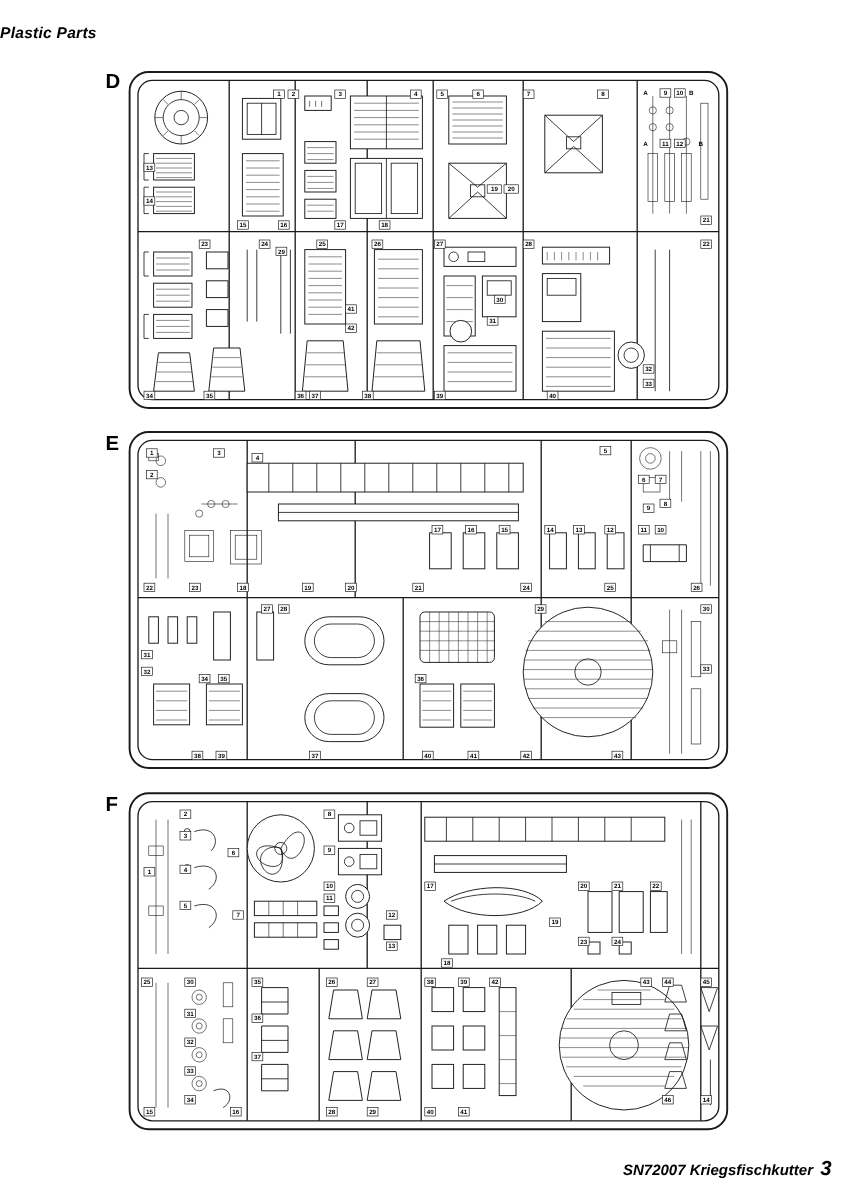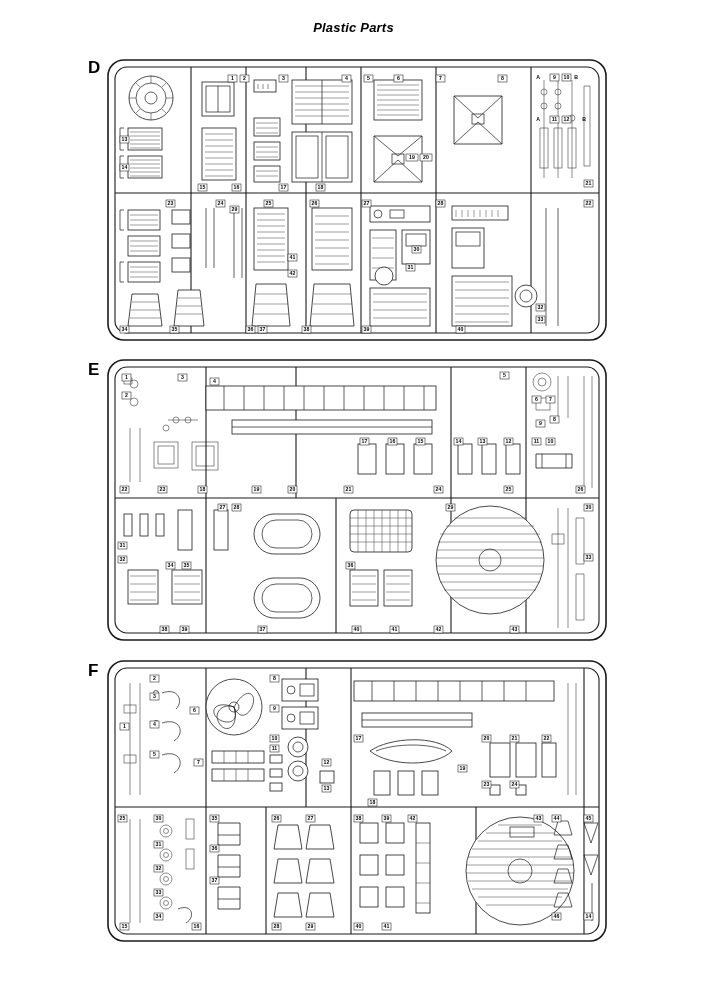--- a/index.html
+++ b/index.html
@@ -17,21 +17,20 @@
   }
   .page {
     position: absolute;
     inset: 0;
   }
   .title {
     position: absolute;
     top: 20px;
     left: 0;
     width: 707px;
-    text-align: center;
     font-style: italic;
     font-weight: bold;
     font-size: 13px;
     letter-spacing: 0.2px;
   }
   .sprue-letter {
     position: absolute;
     font-weight: bold;
     font-size: 17px;
     font-family: "Liberation Sans", sans-serif;
@@ -994,14 +993,17 @@
         <text class="num" x="450.5" y="258">46</text>
       <rect class="numbox" x="478" y="254" width="9" height="7"></rect>
         <text class="num" x="482.5" y="258">14</text>
       <rect class="numbox" x="14" y="264" width="9" height="7"></rect>
         <text class="num" x="18.5" y="268">15</text>
       <rect class="numbox" x="86" y="264" width="9" height="7"></rect>
         <text class="num" x="90.5" y="268">16</text>
     </g>
   </svg>
 
+  <div class="footer">
+    <span>SN72007 Kriegsfischkutter</span><span class="pageno">3</span>
+  </div>
 
 </div>
 
 </body></html>

